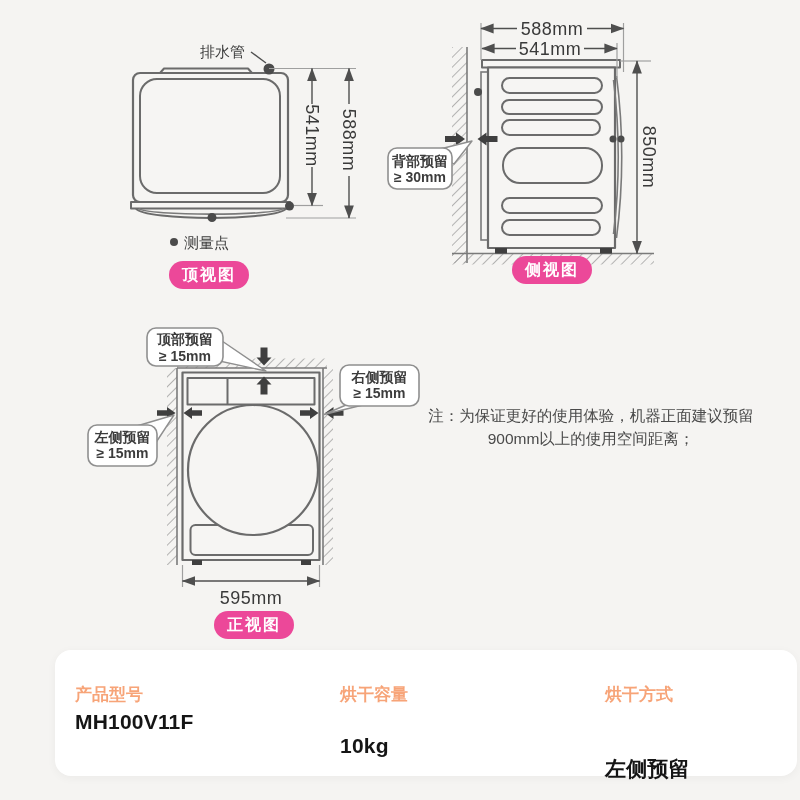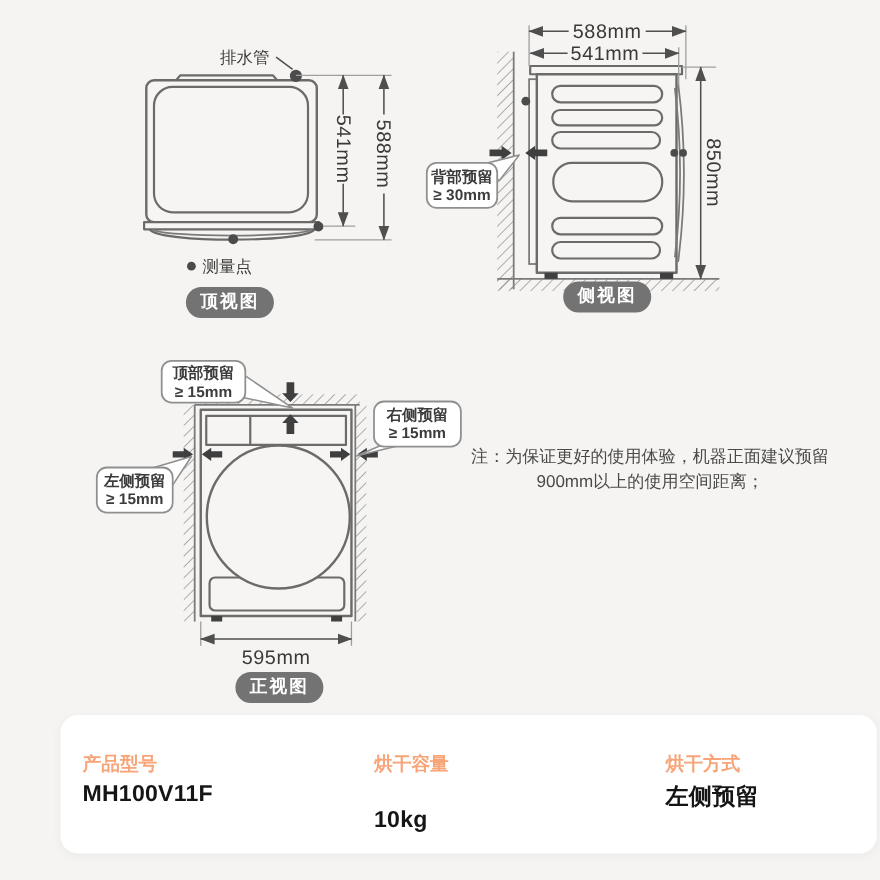--- a/index.html
+++ b/index.html
@@ -17,36 +17,36 @@
   .tick{stroke:#9f9f9f;stroke-width:1.2;fill:none;}
   .dimtext{fill:#3a3a3a;font-size:18px;letter-spacing:.5px;}
   .smalltext{fill:#3a3a3a;font-size:15px;}
   .dot{fill:#4b4b4b;}
   .blk{fill:#3f3f3f;stroke:none;}
   .bubble{fill:#ffffff;stroke:#8f8f8f;stroke-width:1.6;}
   .bubble-tail{fill:#ffffff;stroke:#8f8f8f;stroke-width:1.4;stroke-linejoin:round;}
   .bubble-text{fill:#3c3c3c;font-size:14px;font-weight:bold;text-anchor:middle;}
   
   .badge{
-    position:absolute;background:#737373;color:#ffffff;font-weight:bold;
+    position:absolute;background:#ec4899;color:#ffffff;font-weight:bold;
     font-size:16px;line-height:1;padding:6px 13px;border-radius:15px;letter-spacing:2px;text-align:center;
   }
   
   .notes{position:absolute;left:420px;top:404px;width:342px;}
   .notes p{margin:0 0 13px 0;font-size:15.5px;line-height:23px;color:#4a4a4a;text-align:center;}
   
   .card{
     position:absolute;left:55px;top:650px;width:742px;height:126px;
     background:#ffffff;border-radius:16px;box-shadow:0 2px 10px rgba(0,0,0,.045);
     display:flex;box-sizing:border-box;padding:33px 0 0 20px;
   }
   .card .col{display:flex;flex-direction:column;}
   .card .col1{width:265px;}
   .card .col2{width:265px;gap:24px;}
-  .card .col3{flex:1;}
+  .card .col3{flex:1;gap:45px;}
   .spec-label{font-size:17px;font-weight:bold;color:#F7A478;}
   .spec-value{font-size:21px;font-weight:bold;color:#151515;margin-top:4px;letter-spacing:.2px;}
 </style>
 </head>
 <body>
 
 <div class="stage">
 
   <svg class="abs" style="left:100px;top:30px" width="280" height="270" viewBox="0 0 280 270">
     <defs>

